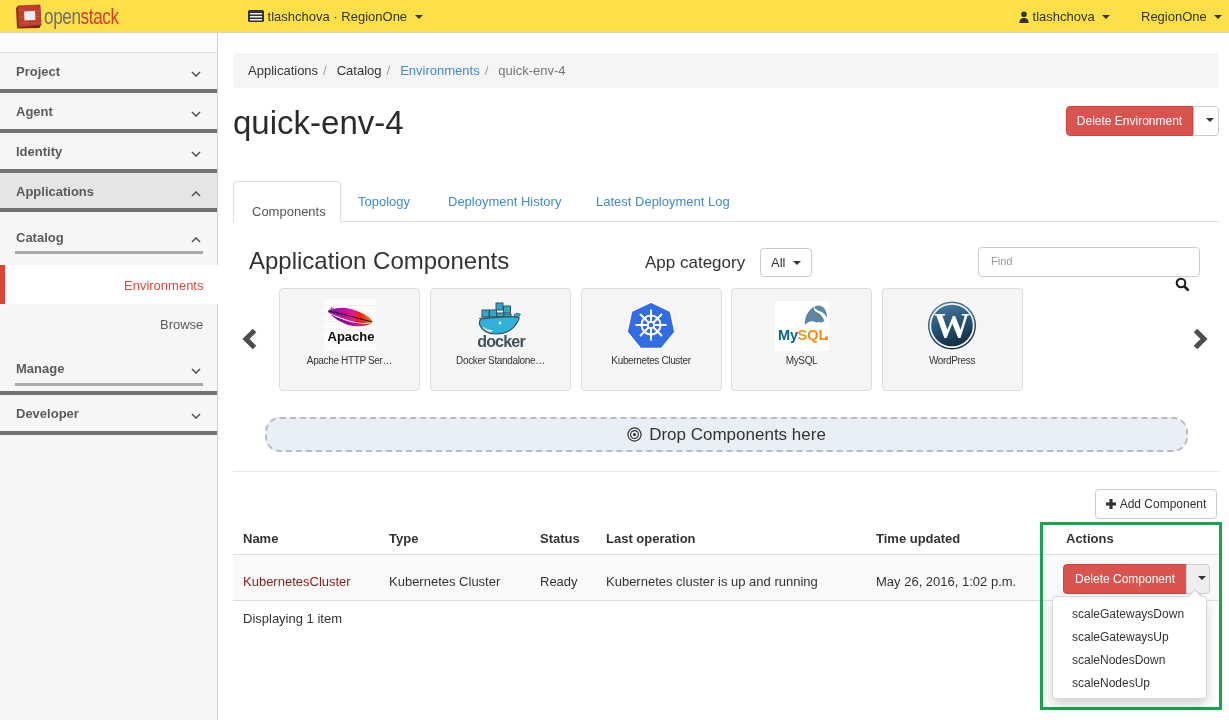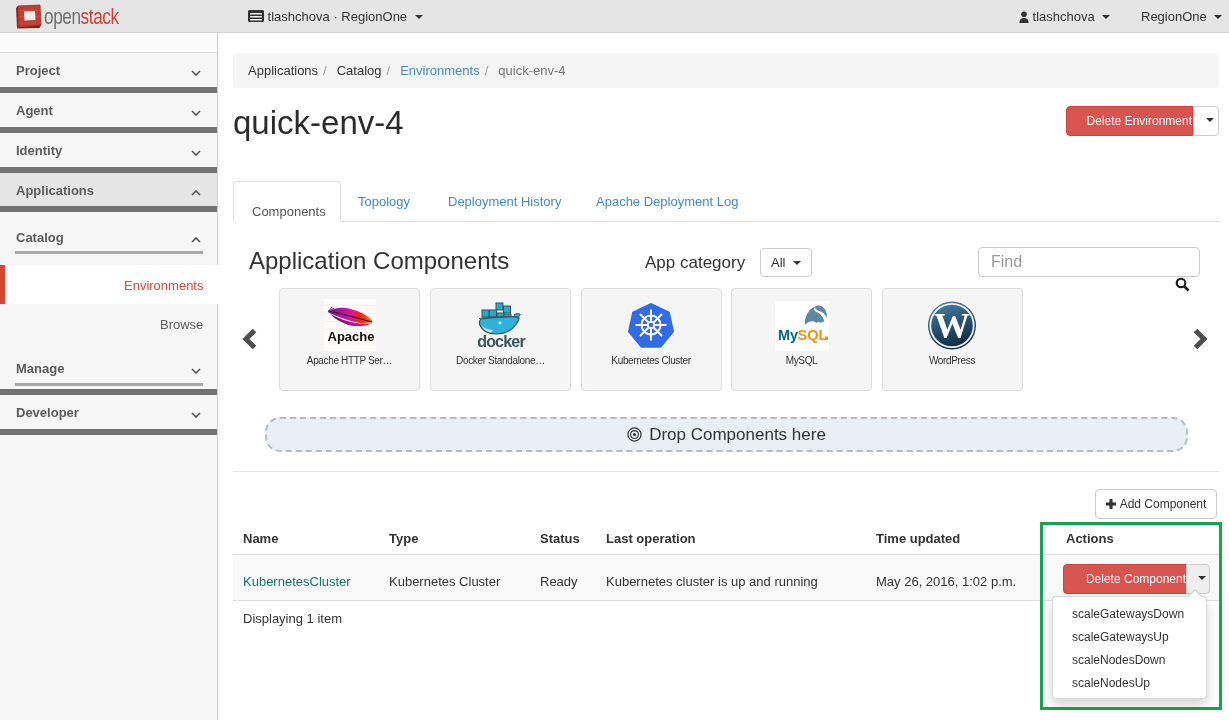--- a/index.html
+++ b/index.html
@@ -1,59 +1,59 @@
 <!DOCTYPE html>
 <html><head>
 <meta charset="utf-8">
 <style>
 * { margin:0; padding:0; box-sizing:border-box; }
 html,body { width:1229px; height:720px; font-family:"Liberation Sans", sans-serif; background:#fff; overflow:hidden; }
 #page { position:relative; width:1229px; height:720px; }
 .abs { position:absolute; }
 
 
-#topbar { position:absolute; left:0; top:0; width:1229px; height:33px; background:#e5e5e5; border-bottom:1px solid #d2d2d2; }
+#topbar { position:absolute; left:0; top:0; width:1229px; height:33px; background:#fde047; border-bottom:1px solid #d2d2d2; }
 #logo { position:absolute; left:15px; top:4px; }
 #logotext { position:absolute; left:44px; top:4px; font-size:22px; letter-spacing:-0.5px; color:#6d6e70; transform:scaleX(0.78); transform-origin:left top; }
 #logotext b { color:#d13f32; font-weight:normal; }
 .ctx { position:absolute; left:248px; top:9px; font-size:13px; color:#333; }
 .tb-r { position:absolute; top:9px; font-size:13px; color:#333; white-space:nowrap; }
 .caret { display:inline-block; width:0; height:0; border-left:4px solid transparent; border-right:4px solid transparent; border-top:4px solid #333; vertical-align:middle; margin-left:4px; margin-top:-2px;}
 
 
 #sidebar { position:absolute; left:0; top:33px; width:218px; height:687px; background:#f6f6f6; border-right:1px solid #cfcfcf; }
-.srow { position:absolute; left:0; width:217px; border-bottom:6px solid #737373; }
+.srow { position:absolute; left:0; width:217px; border-bottom:4px solid #737373; }
 .srow .lbl { position:absolute; left:16px; top:50%; transform:translateY(-50%); font-weight:bold; font-size:13px; color:#5b5b5b; }
 .chev { position:absolute; right:17px; top:50%; width:9px; height:9px; }
 .chev svg { display:block; }
 .lvl3 { position:absolute; font-size:13px; color:#5b5b5b; }
 #breadcrumb { position:absolute; left:233px; top:53px; width:986px; height:35px; background:#f5f5f5; border-radius:4px; font-size:13px; color:#333; line-height:35px; padding-left:15px; }
 #breadcrumb .sep { color:#9d9d9d; padding:0 10px 0 5px; }
 #breadcrumb a { color:#428bca; text-decoration:none; }
 #breadcrumb .cur { color:#777; }
 h1 { position:absolute; left:233px; top:104px; font-size:33px; font-weight:normal; color:#2b2b2b; }
 .btn-danger { background:#d9534f; border:1px solid #d43f3a; color:#fff; }
-.btn { font-family:"Liberation Sans",sans-serif; font-size:14px; border-radius:4px; text-align:right; }
+.btn { font-family:"Liberation Sans",sans-serif; font-size:14px; border-radius:4px; text-align:center; }
 
 #del-env { position:absolute; left:1066px; top:106px; width:153px; height:30px; }
 #del-env .main { position:absolute; left:0; top:0; width:127px; height:30px; border-radius:4px 0 0 4px; line-height:29px; font-size:12px; }
 #del-env .car { position:absolute; left:127px; top:0; width:26px; height:30px; background:#fff; border:1px solid #ccc; border-radius:0 4px 4px 0; }
 #del-env .car .caret { position:absolute; left:8px; top:13px; border-top-color:#333; }
 
 
 #tabs { position:absolute; left:233px; top:181px; width:986px; height:41px; border-bottom:1px solid #ddd; }
 .tab { position:absolute; top:0; height:41px; line-height:41px; font-size:13px; padding:0 15px; }
 .tab.active { background:#fff; border:1px solid #ddd; border-bottom:1px solid #fff; border-radius:4px 4px 0 0; color:#555; height:41px; line-height:40px; }
 .tab a { color:#428bca; text-decoration:none; }
 
 
 #ac-head { position:absolute; left:249px; top:247px; font-size:24px; color:#333; }
 #appcat { position:absolute; left:645px; top:253px; font-size:17px; color:#333; }
 #all-btn { position:absolute; left:760px; top:248px; width:52px; height:29px; background:#fff; border:1px solid #ccc; border-radius:4px; font-size:13px; color:#333; line-height:27px; text-align:center; }
-#find { position:absolute; left:978px; top:247px; width:222px; height:30px; border:1px solid #ccc; border-radius:4px; font-size:16px; color:#999; line-height:27px; padding-left:12px; background:#fff;}
+#find { position:absolute; left:978px; top:247px; width:222px; height:30px; border:1px solid #ccc; border-radius:4px; font-size:11px; color:#999; line-height:27px; padding-left:12px; background:#fff;}
 #mag { position:absolute; left:1175px; top:277px; width:16px; height:16px; }
 
 
 .tile { position:absolute; top:288px; width:141px; height:103px; background:#f5f5f5; border:1px solid #ddd; border-radius:4px; }
 .tile .ticon { position:absolute; left:50%; top:11px; transform:translateX(-50%); }
 .tile .tlabel { position:absolute; left:0; width:100%; top:66px; text-align:center; font-size:10px; letter-spacing:-0.35px; color:#333; }
 
 
 #dropzone { position:absolute; left:265px; top:417px; width:923px; height:35px; background:#e9eff7; border:2px dashed #bbb; border-radius:15px; text-align:center; line-height:31px; font-size:17px; color:#333; }
 #hr1 { position:absolute; left:233px; top:471px; width:986px; height:1px; background:#e5e5e5; }
@@ -186,21 +186,21 @@
       <div class="main btn-danger">Delete Environment</div>
       <div class="car">
         <span class="caret"></span>
       </div>
     </div>
 
 <div id="tabs">
   <div class="tab active" style="left:0px; padding:10px 14px 0 18px;">Components</div>
   <div class="tab" style="left:110px;"><a>Topology</a></div>
   <div class="tab" style="left:200px;"><a>Deployment History</a></div>
-  <div class="tab" style="left:348px;"><a>Apache Deployment Log</a></div>
+  <div class="tab" style="left:348px;"><a>Latest Deployment Log</a></div>
 </div>
 
 <div id="ac-head">Application Components</div>
 <div id="appcat">App category</div>
 <div id="all-btn">All <span class="caret"></span></div>
 <div id="find">Find</div>
 <div id="mag"><svg width="15" height="15" viewBox="0 0 15 15">
         <circle cx="6" cy="6" r="4.3" stroke="#1a1a1a" stroke-width="2.1" fill="none"></circle>
         <line x1="9.5" y1="9.5" x2="13.6" y2="13.6" stroke="#1a1a1a" stroke-width="2.6"></line>
       </svg></div>
@@ -313,21 +313,21 @@
       </svg>Add Component</div>
 
 <div class="th" style="left:243px;">Name</div>
 <div class="th" style="left:389px;">Type</div>
 <div class="th" style="left:540px;">Status</div>
 <div class="th" style="left:606px;">Last operation</div>
 <div class="th" style="left:876px;">Time updated</div>
 <div class="th" style="left:1066px;">Actions</div>
 <div id="thdr-line"></div>
 <div id="trow"></div>
-<div class="td" style="left:243px; color:#0f766e;">KubernetesCluster</div>
+<div class="td" style="left:243px; color:#7f1d1d;">KubernetesCluster</div>
 <div class="td" style="left:389px;">Kubernetes Cluster</div>
 <div class="td" style="left:540px;">Ready</div>
 <div class="td" style="left:606px;">Kubernetes cluster is up and running</div>
 <div class="td" style="left:876px;">May 26, 2016, 1:02 p.m.</div>
 <div id="displaying">Displaying 1 item</div>
 
 <div id="del-comp" class="btn">
       <div class="main btn-danger">Delete Component</div>
       <div class="car">
         <span class="caret"></span>

